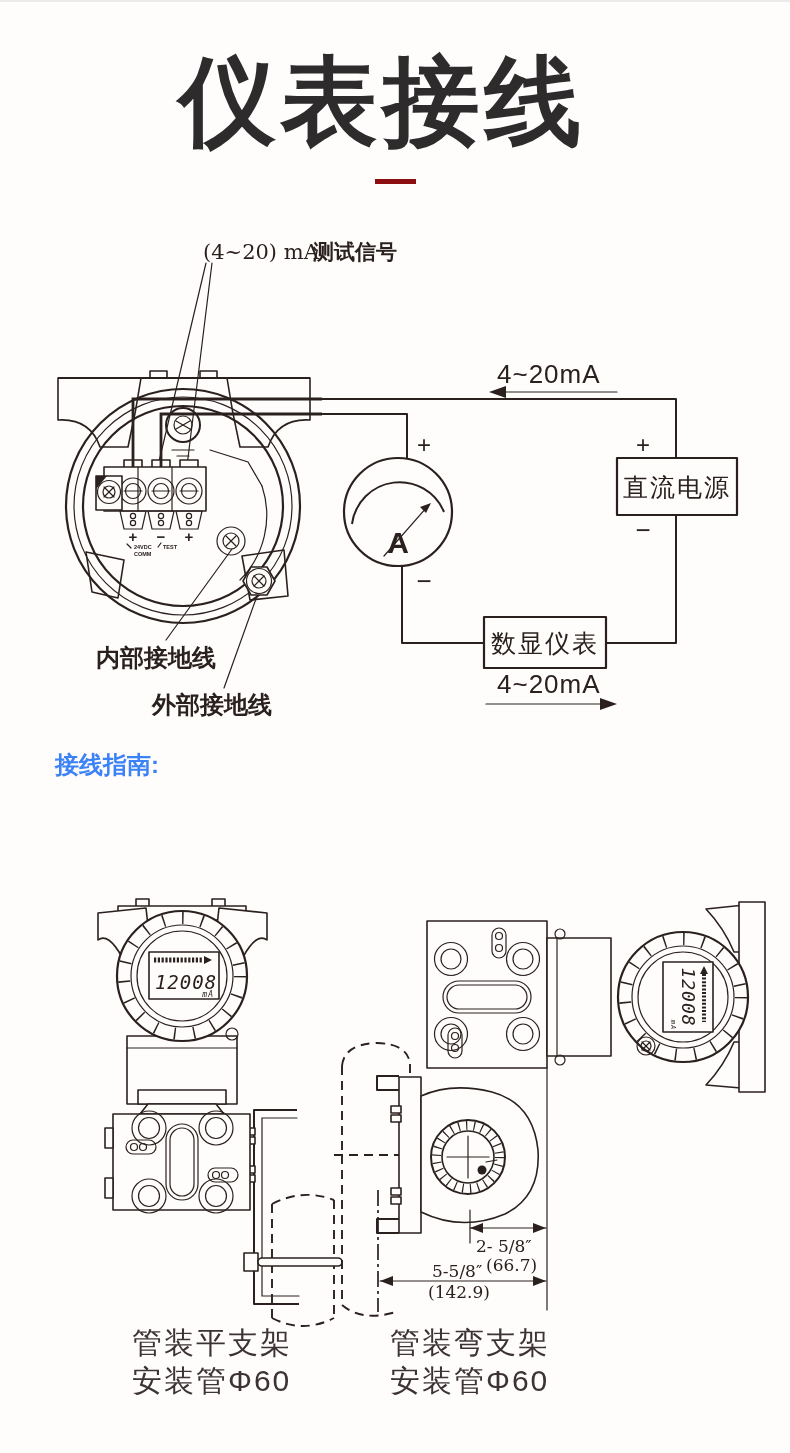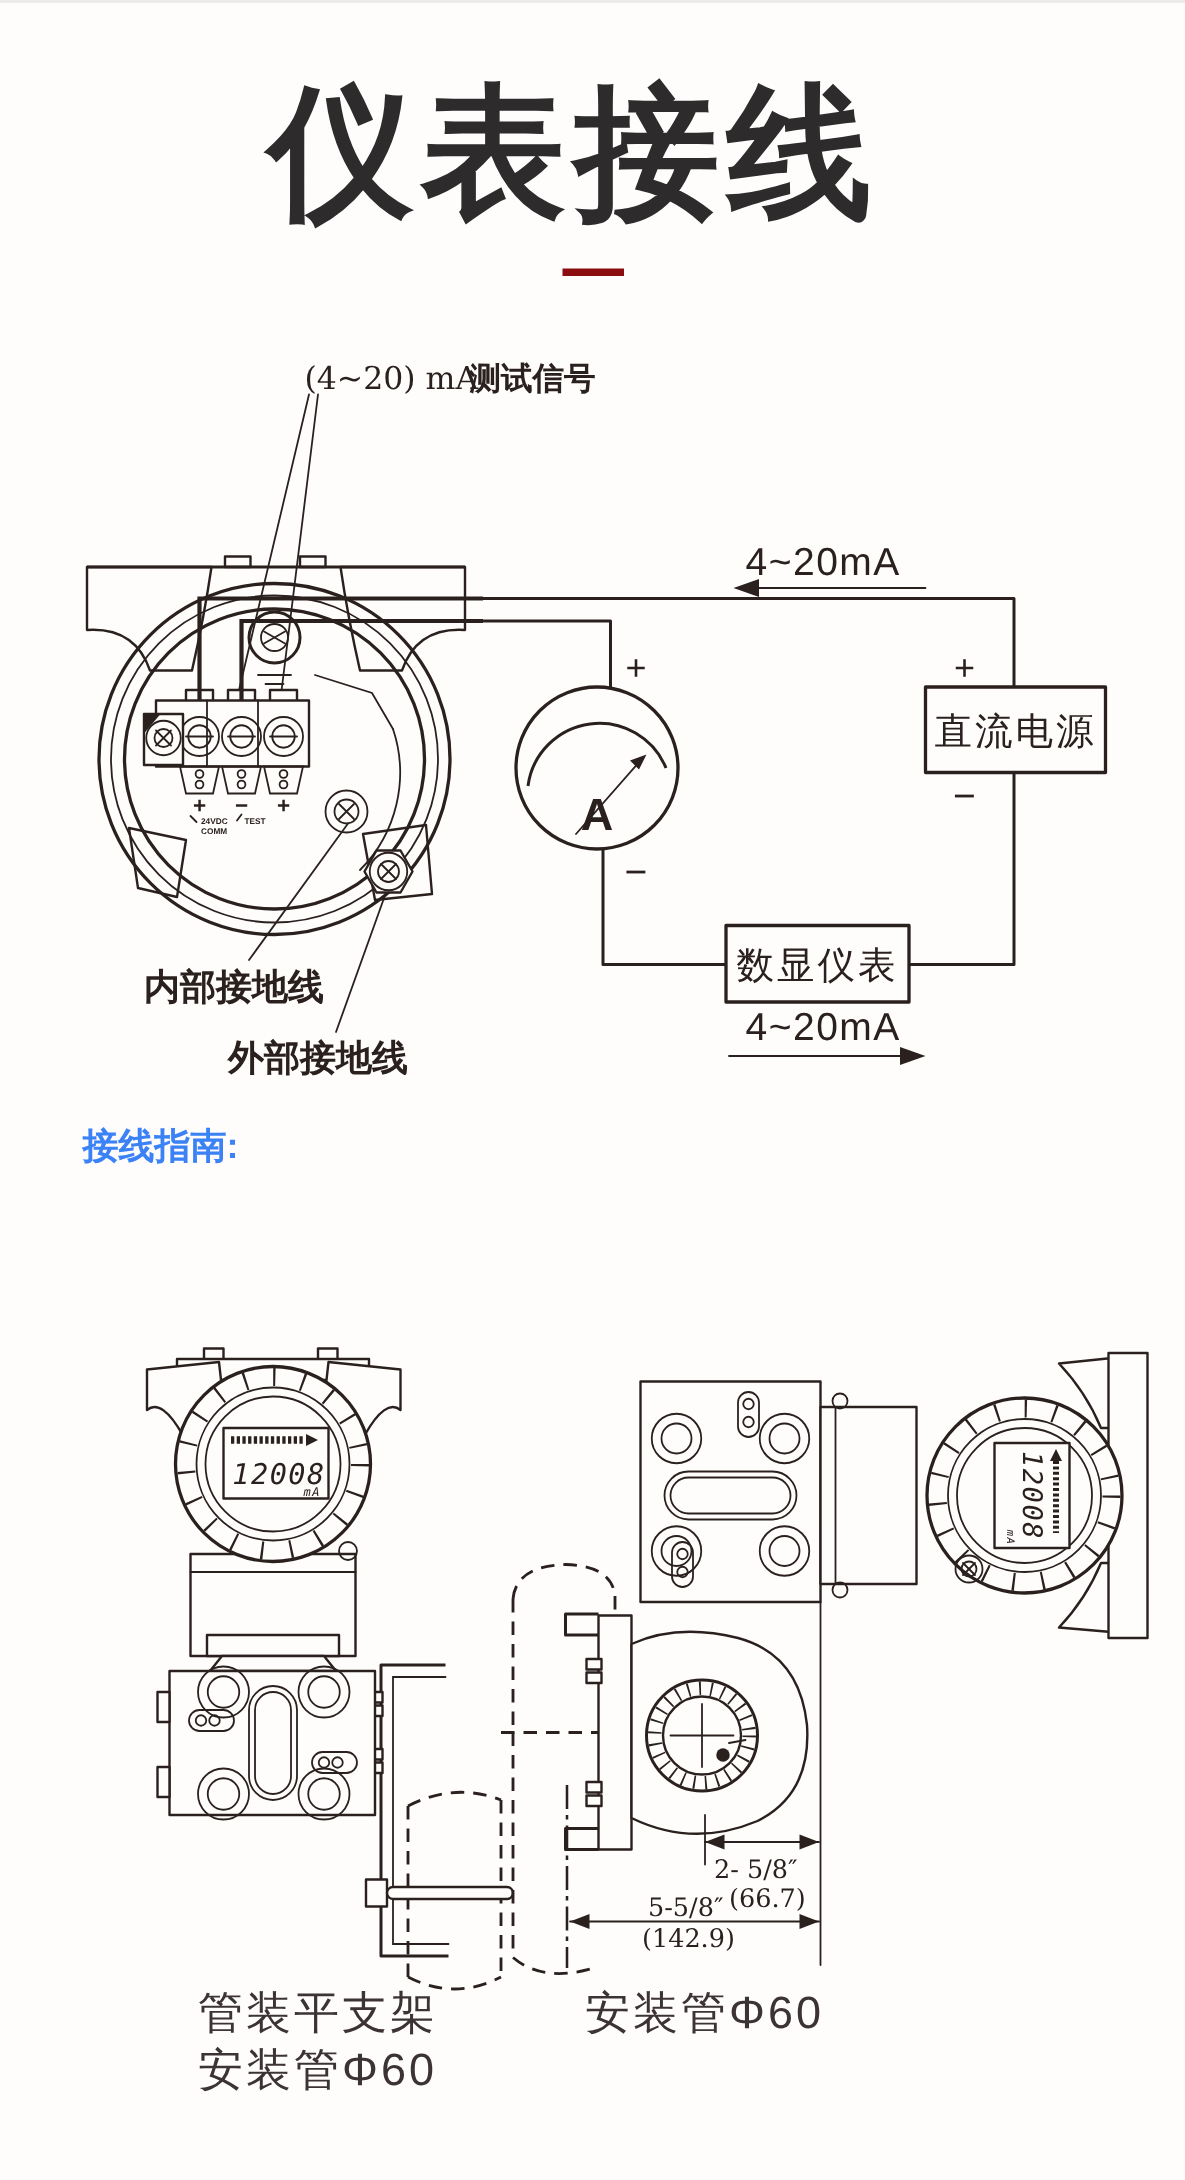--- a/index.html
+++ b/index.html
@@ -354,14 +354,15 @@
       <text x="428" y="1298" class="cad" font-size="17">(142.9)</text>
     </g>
   </g>
 </svg>
 
 <div class="abs caption" id="caption-left">
   <div>管装平支架</div>
   <div>安装管Φ60</div>
 </div>
 <div class="abs caption" id="caption-right">
+  <div>管装弯支架</div>
   <div>安装管Φ60</div>
 </div>
 
 </body></html>

